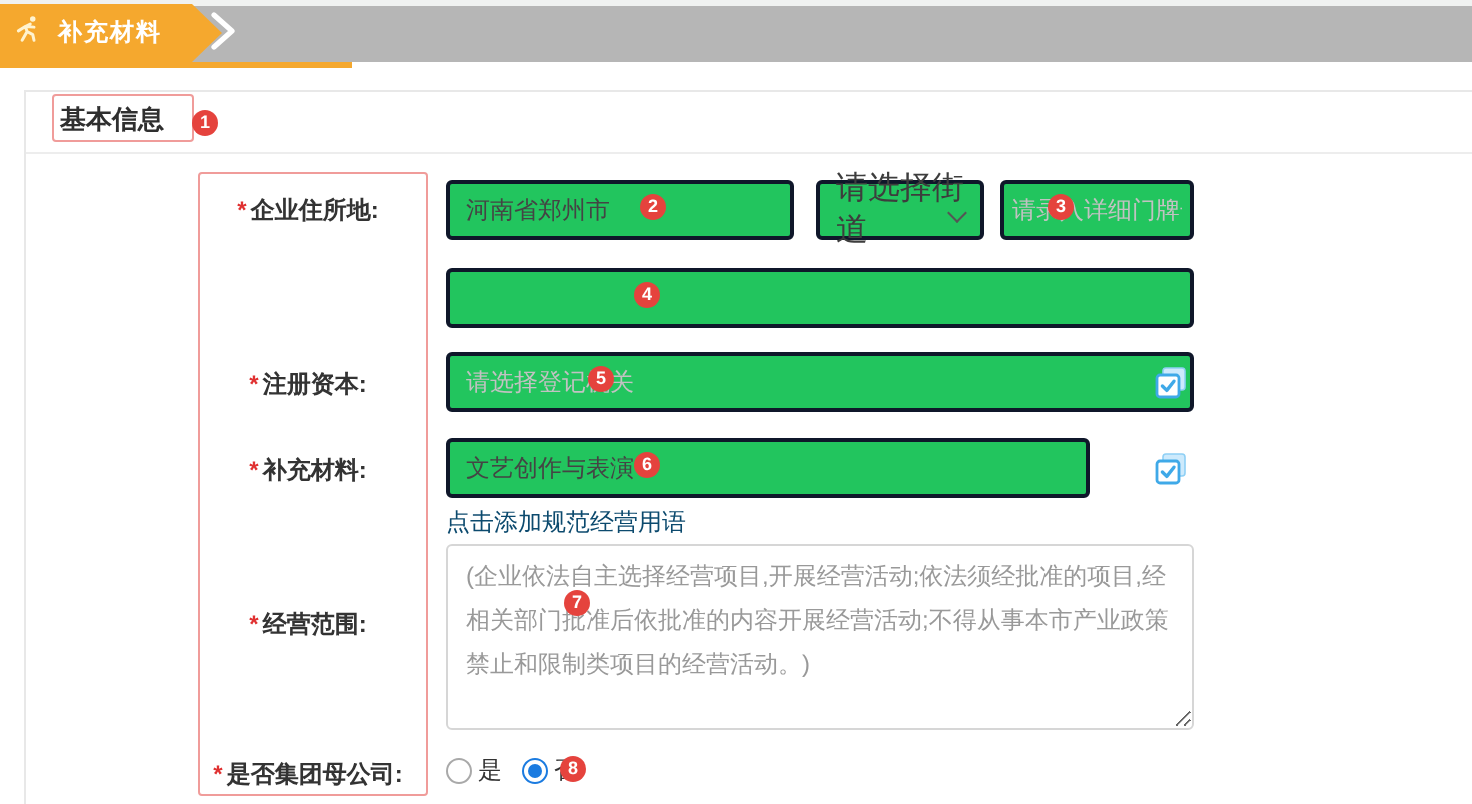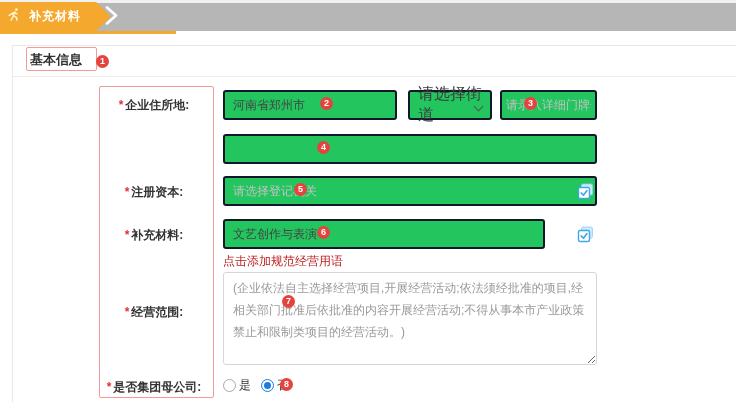--- a/index.html
+++ b/index.html
@@ -62,21 +62,21 @@
   .in-street .sel-text { font-size:16px; color:#3d3d3d; }
   .chev { position:absolute; right:8px; top:11px; width:7px; height:7px;
           border-right:1.6px solid #555; border-bottom:1.6px solid #555; transform:rotate(45deg); }
   .in-detail { left:500px; top:90px; width:97px; padding:0 4px; }
   .in-cap    { left:223px; top:134px; width:374px; }
   .in-auth   { left:223px; top:176px; width:374px; padding-right:28px; }
   .in-ind    { left:223px; top:219px; width:322px; padding-right:28px; }
   .picker { position:absolute; width:17px; height:17px; cursor:pointer; z-index:3; }
   .pk1 { left:577px; top:183px; } .pk2 { left:577px; top:226px; }
 
-  .scope-link { position:absolute; left:223px; top:253px; font-size:12px; color:#b91c1c; cursor:pointer; text-decoration:none; }
+  .scope-link { position:absolute; left:223px; top:253px; font-size:12px; color:#0c4a6e; cursor:pointer; text-decoration:none; }
   .scope-area {
     position:absolute; left:223px; top:272px; width:374px; height:93px;
     border:1px solid #d6d6d6; border-radius:3px; font-size:12px; color:#999;
     line-height:22px; padding:4px 9px; resize:both; outline:none;
     font-family:"Liberation Sans","DejaVu Sans",sans-serif;
   }
 
   .radio-row { position:absolute; left:223px; top:377px; display:flex; align-items:center; }
   .radio { width:13px; height:13px; border-radius:50%; background:#fff; border:1.5px solid #a9a9a9; cursor:pointer; }
   .radio.sel { border:1.5px solid #1b7be0; position:relative; }

